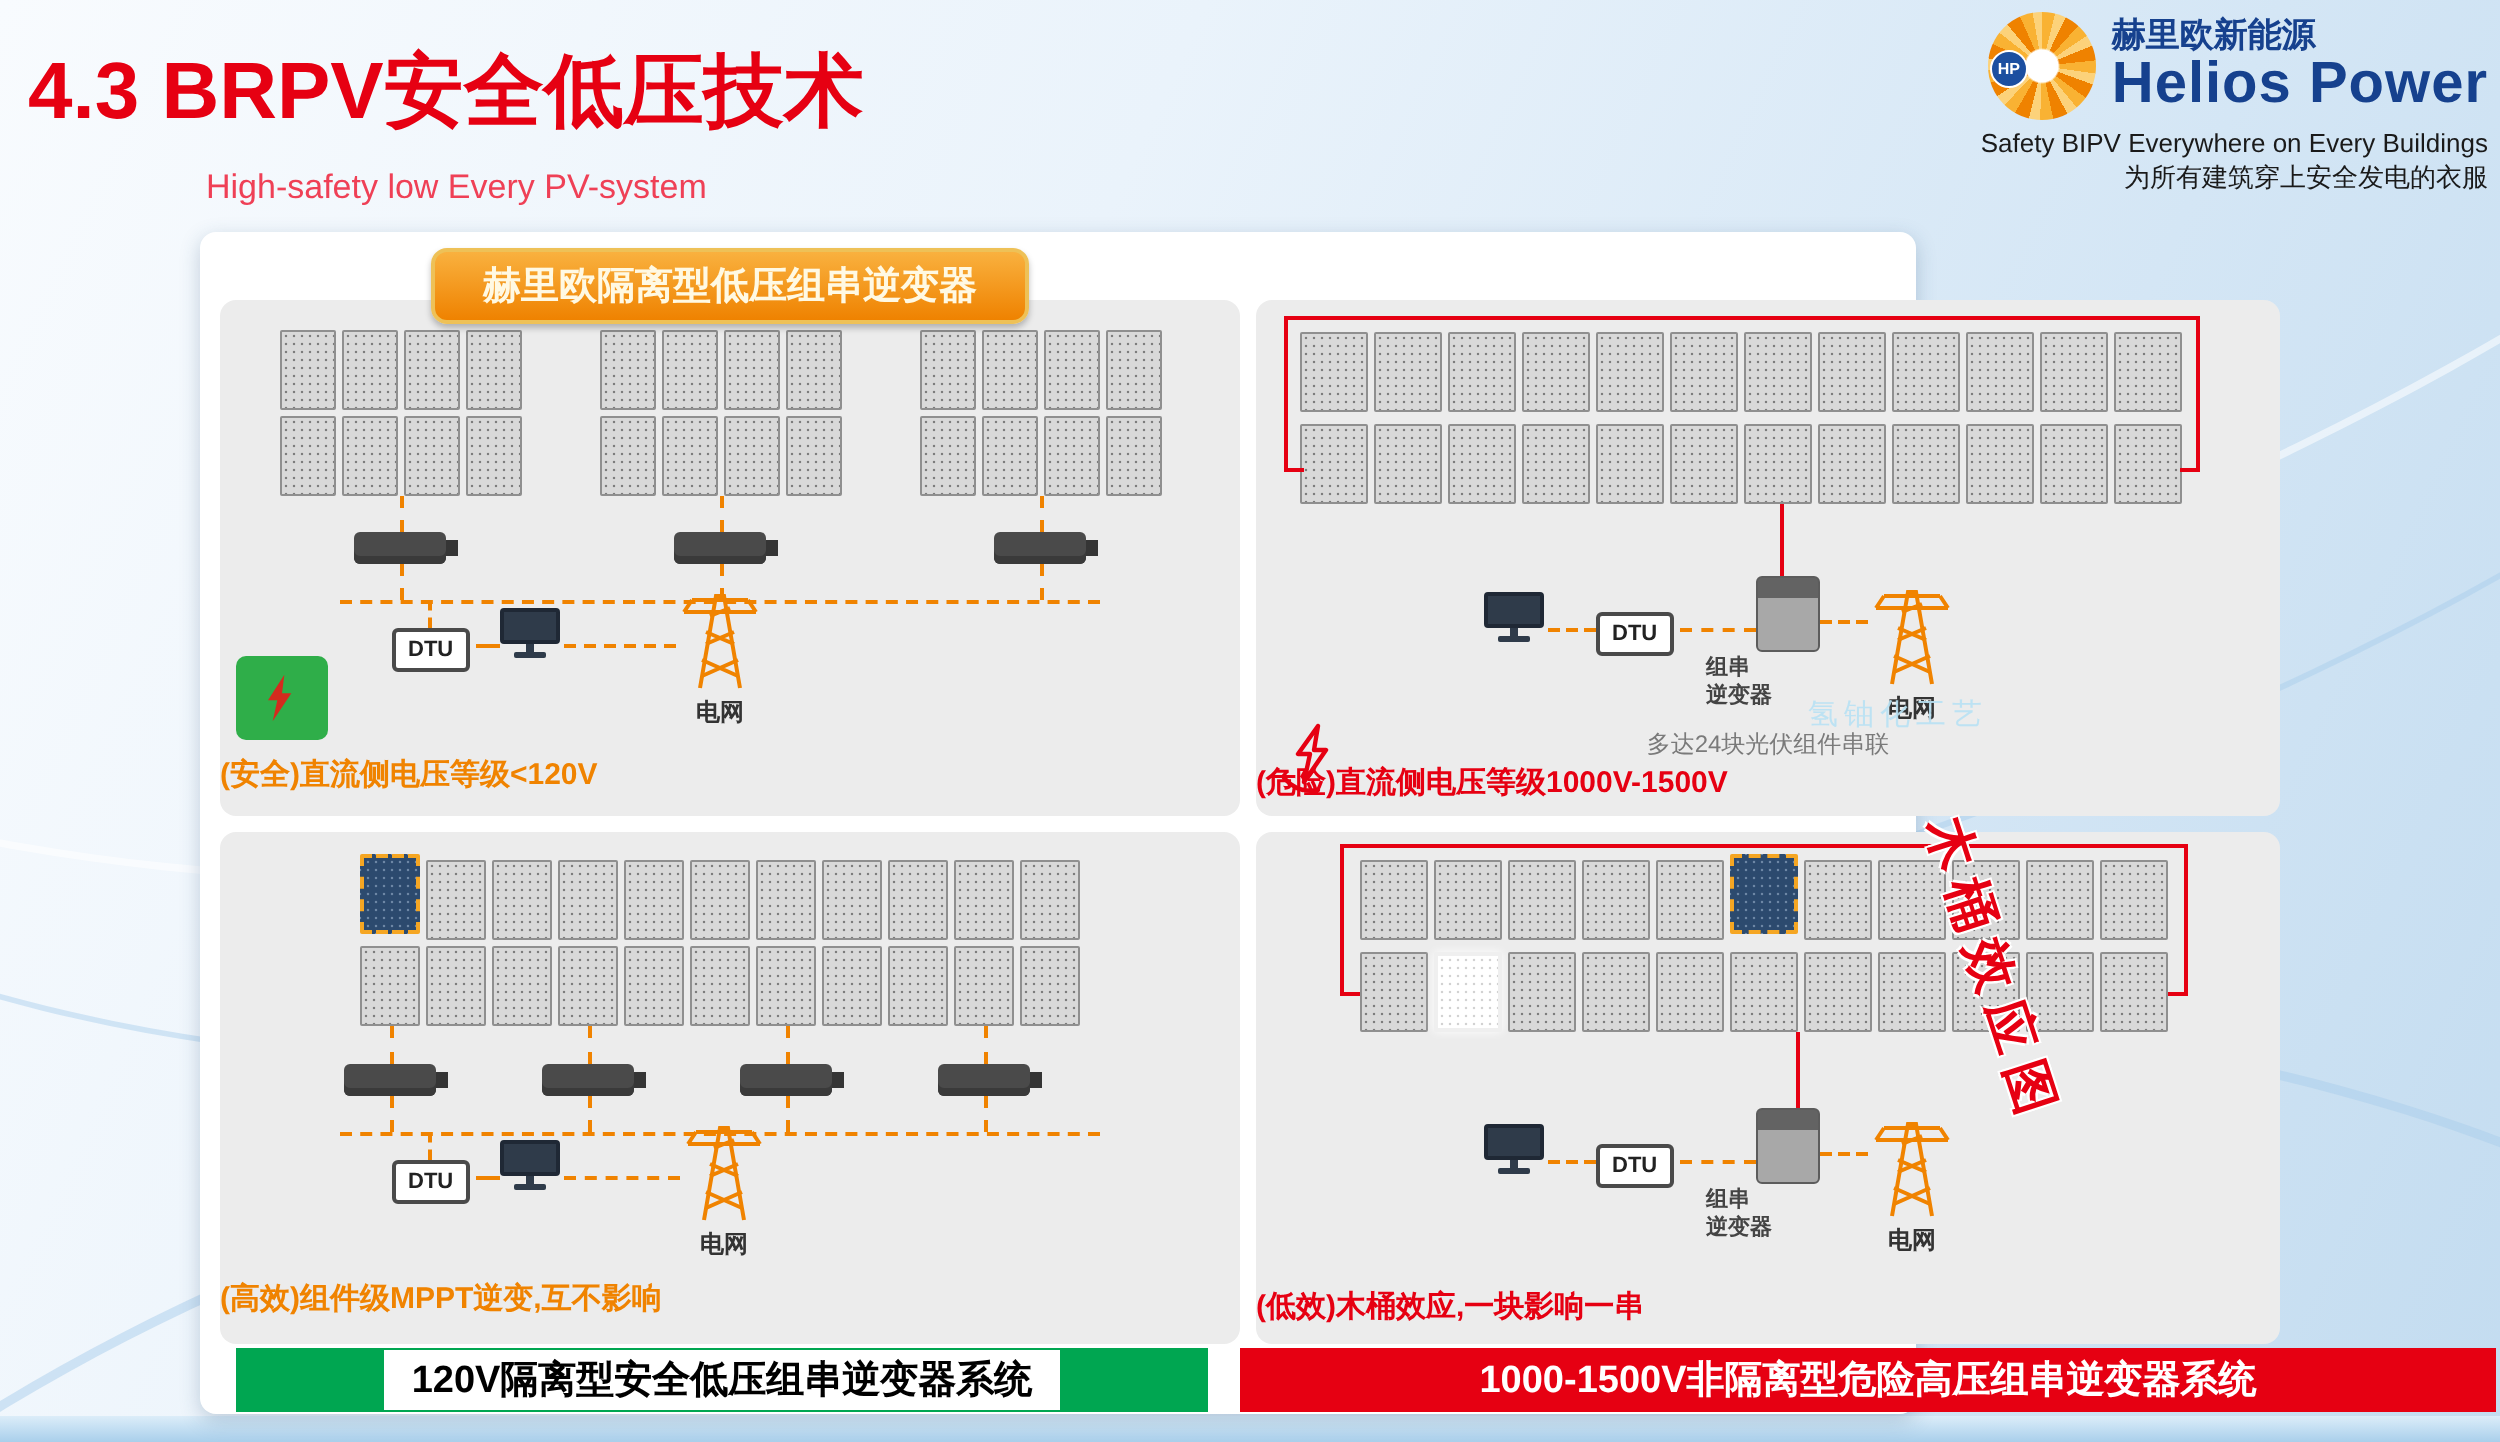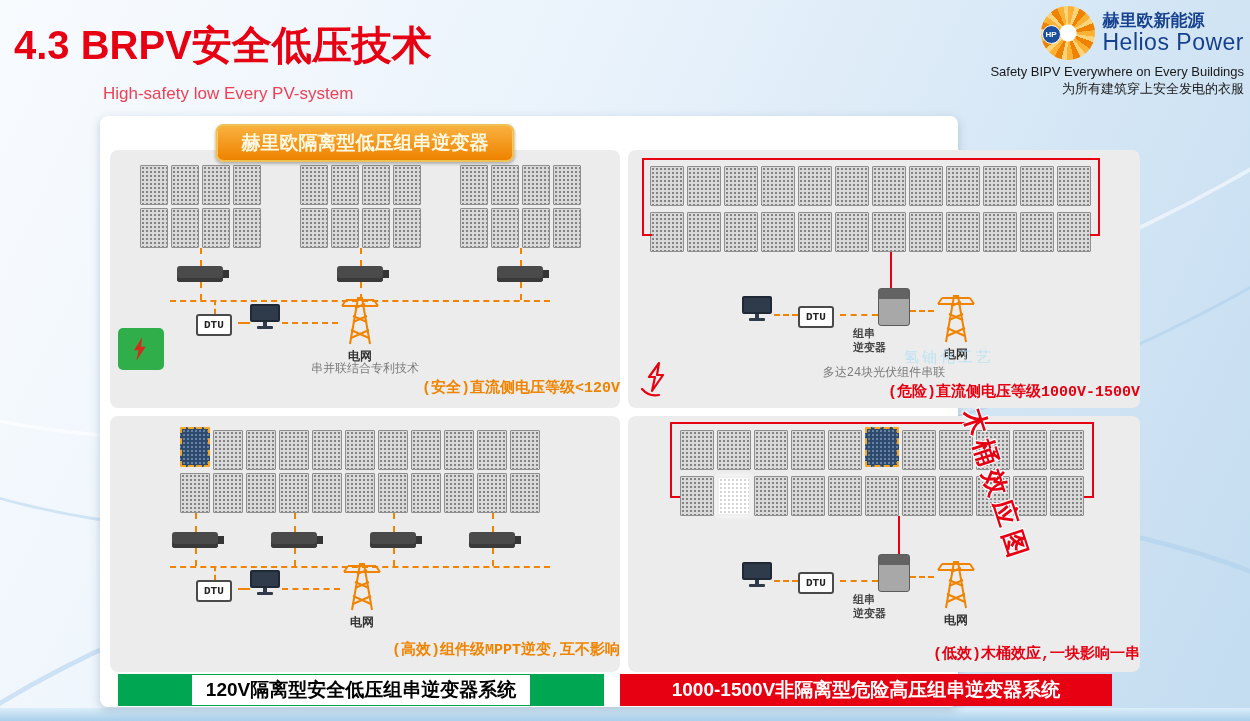--- a/index.html
+++ b/index.html
@@ -21,26 +21,26 @@
   .brand{position:absolute;right:6px;top:6px;width:300px;text-align:right;}
   .brand-row{display:flex;align-items:center;justify-content:flex-end;gap:8px;}
   .logo-sun{position:relative;width:54px;height:54px;border-radius:50%;
     background:radial-gradient(circle,#ffffff 0 8px,rgba(255,255,255,0) 9px),
     repeating-conic-gradient(#f9b233 0 14deg,#fcd27a 14deg 26deg,#ef8200 26deg 42deg);}
   .logo-hp{position:absolute;left:1px;top:19px;width:17px;height:17px;border-radius:50%;
     background:#1c4fa0;color:#fff;font-size:8px;font-weight:bold;
     display:flex;align-items:center;justify-content:center;border:1.5px solid #fff;}
   .brand-names{text-align:left;line-height:1.05;}
   .brand-cn{font-size:17px;font-weight:bold;color:#16418e;}
-  .brand-en{font-size:23px;font-weight:normal;color:#16418e;letter-spacing:.5px;}
+  .brand-en{font-size:29px;font-weight:bold;color:#16418e;letter-spacing:.5px;}
   .taglines{margin-top:4px;font-size:13px;color:#1a1a1a;line-height:1.3;}
 
   
   .main{position:absolute;left:100px;top:116px;width:858px;height:591px;background:#fff;
-    border-radius:8px;box-shadow:0 3px 10px rgba(40,80,120,.25);font-family:Liberation Mono, monospace;}
+    border-radius:8px;box-shadow:0 3px 10px rgba(40,80,120,.25);}
   .col{position:absolute;top:8px;height:575px;}
   #col-left{left:10px;width:510px;}
   #col-right{left:528px;width:512px;}
   .badge{position:absolute;top:0;left:50%;transform:translateX(-50%);z-index:5;padding:4px 24px;
     font-size:19px;font-weight:bold;color:#fff9e3;white-space:nowrap;
     background:linear-gradient(180deg,#f9b13f,#ef8200);border:2px solid #eec157;border-radius:8px;
     box-shadow:0 2px 3px rgba(0,0,0,.25);}
   .pane{position:absolute;left:0;right:0;background:#ececec;border-radius:8px;}
   .pane-top{top:26px;height:258px;}
   .pane-bottom{top:292px;height:256px;}
@@ -74,33 +74,33 @@
   .danger-icon{position:absolute;width:46px;height:46px;display:flex;align-items:center;justify-content:center;}
 
   
   .wo-h{position:absolute;height:0;border-top:2px dashed #f08300;}
   .wo-v{position:absolute;width:0;border-left:2px dashed #f08300;}
   .wr-h{position:absolute;height:0;border-top:2px solid #e60012;}
   .wr-v{position:absolute;width:0;border-left:2px solid #e60012;}
 
   
   .note{position:absolute;left:0;right:0;text-align:center;font-size:12px;color:#7a7a7a;}
-  .cap{position:absolute;left:0;right:0;text-align:right;font-size:15px;font-weight:bold;}
+  .cap{position:absolute;left:0;right:0;text-align:left;font-size:15px;font-weight:bold;}
   .cap.orange{color:#f08300;}
   .cap.red{color:#e60012;}
   .watermark{position:absolute;font-size:15px;color:#b8e2f4;letter-spacing:3px;opacity:.9;}
   .rotnote{position:absolute;font-size:26px;font-weight:bold;color:#e60012;letter-spacing:6px;z-index:4;
     transform:rotate(72deg);transform-origin:0 0;white-space:nowrap;
     text-shadow:-1px -1px 0 #fff,1px -1px 0 #fff,-1px 1px 0 #fff,1px 1px 0 #fff;}
 
   
   .banner{position:absolute;top:674px;height:32px;display:flex;align-items:center;justify-content:center;z-index:6;}
   #banner-left{left:118px;width:486px;background:#00a651;}
   #banner-left .inner{background:#fff;color:#000;font-size:19px;font-weight:bold;padding:2px 14px;white-space:nowrap;}
-  #banner-right{left:620px;width:492px;background:#e60012;color:#fff;font-size:19px;font-weight:bold;white-space:nowrap;}
+  #banner-right{left:620px;width:628px;background:#e60012;color:#fff;font-size:19px;font-weight:bold;white-space:nowrap;}
 </style>
 </head>
 <body>
 
 <div id="slide">
   <div class="swoosh" id="sw1"></div>
   <div class="swoosh" id="sw2"></div>
   <div class="swoosh" id="sw3"></div>
   <div class="footer-wave"></div>
 
@@ -193,21 +193,20 @@
           </g>
         </svg>
         <div class="gridlab" style="left:228px;top:198px;">电网</div>
 
         <div class="safe-icon" style="left:8px;top:178px;">
           <svg width="28" height="28" viewBox="0 0 24 24">
               <path d="M13 2 L6 13 h4 l-2 9 8-12 h-4 z" fill="#d42b1e"></path>
             </svg>
         </div>
 
-        <div class="note" style="top:210px;">串并联结合专利技术</div>
         <div class="cap orange" style="top:228px;">(安全)直流侧电压等级&lt;120V</div>
       </div>
 
       <div class="pane pane-bottom">
         <div class="pv-group" style="left:70px;top:14px;grid-template-columns:repeat(11,30px);grid-auto-rows:40px;">
             <div class="cell hl-dark"></div>
             <div class="cell"></div>
             <div class="cell"></div>
             <div class="cell"></div>
             <div class="cell"></div>

